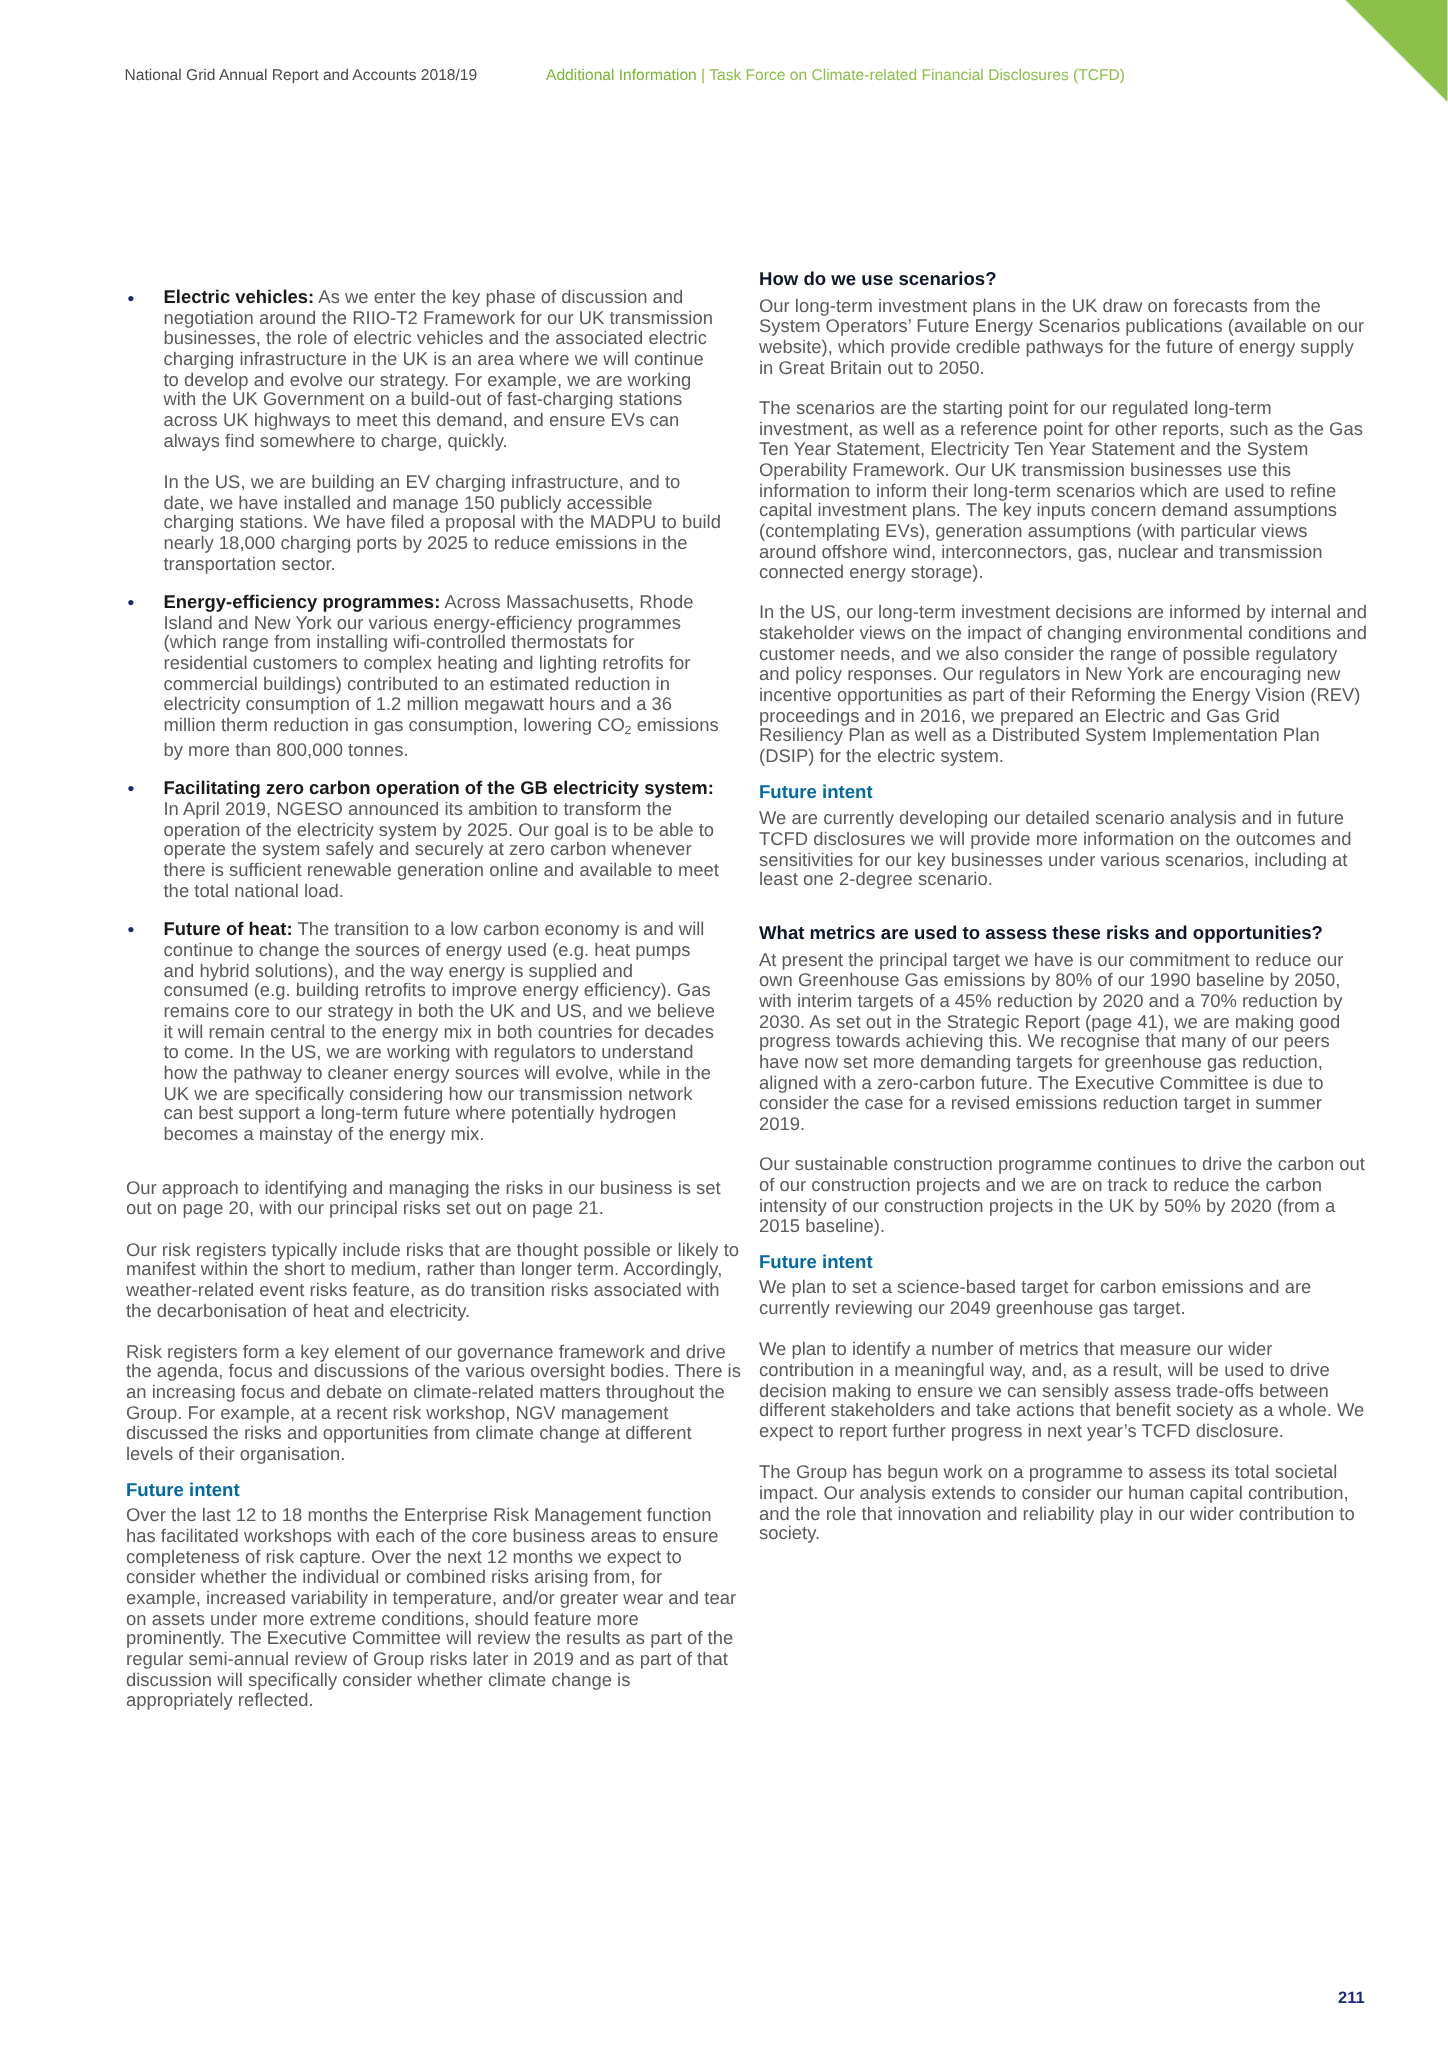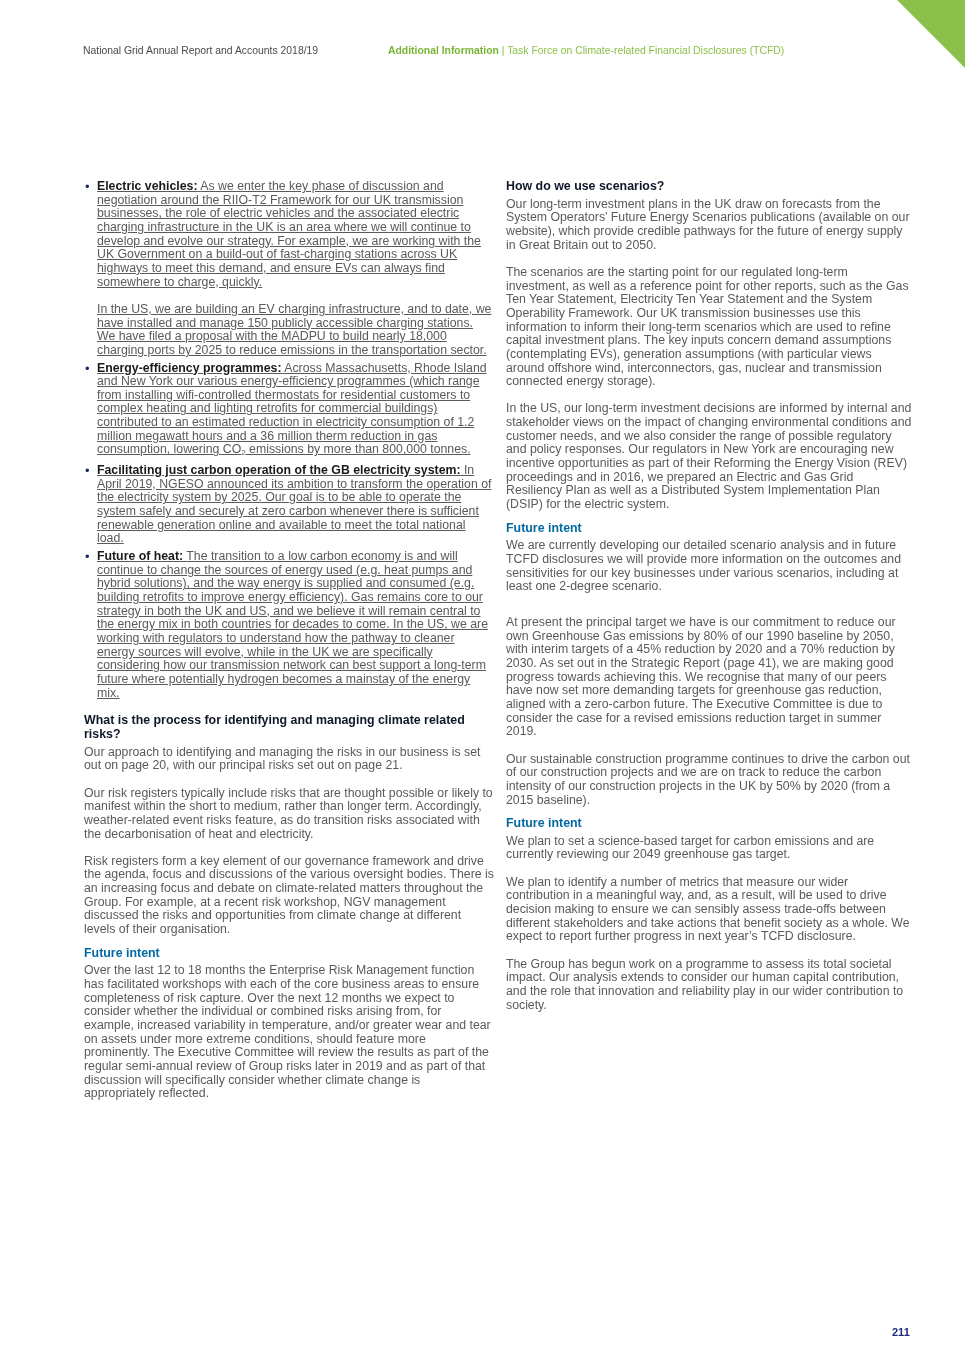--- a/index.html
+++ b/index.html
@@ -2,30 +2,30 @@
 <html><head>
 <meta charset="utf-8">
 <style>
   html, body { margin:0; padding:0; background:#ffffff; }
   body { width:965px; height:1365px; position:relative; overflow:hidden;
          font-family:"Liberation Sans", sans-serif; color:#5a5a5a; }
   .corner { position:absolute; top:0; right:0; width:0; height:0;
             border-top:68px solid #8cc04a; border-left:68px solid transparent; }
   .hdr { position:absolute; top:45px; left:83px; font-size:10.4px; color:#4a4a4a; white-space:nowrap; }
   .hdr2 { position:absolute; top:45px; left:364px; font-size:10.4px; white-space:nowrap; color:#8cc04a; }
-  .hdr2 b { color:#7ab537; font-weight:bold;margin-left:24px; }
+  .hdr2 b { color:#7ab537; font-weight:normal; }
   .col { position:absolute; top:180px; width:410px; font-size:12.3px; line-height:13.65px; }
   .col.left { left:84px; }
   .col.right { left:506px; width:406px; }
   p { margin:0 0 13.65px 0; }
   ul { list-style:none; margin:0; padding:0; }
   li { position:relative; padding-left:13px; margin-bottom:4px; }
   li::before { content:"\2022"; position:absolute; left:1px; top:0; color:#1a2a6c; font-size:13px; }
   li b { color:#1a1a1a; }
-  li p { margin:0;text-decoration:underline; }
+  li p { margin:12px; }
   li p + p { margin-top:13.65px; }
   h3 { margin:0 0 4px 0; font-size:12.4px; line-height:13.65px; color:#0f172a; font-weight:bold; }
   h4 { margin:0 0 4px 0; font-size:12.4px; line-height:13.65px; color:#0369a1; font-weight:bold; }
   .gap { height:10px; }
   .pnum { position:absolute; top:1326px; left:892px; font-size:11px; font-weight:bold; color:#1d2a78; }
   sub { font-size:8px; vertical-align:-2px; }
 </style>
 </head>
 <body>
 
@@ -37,42 +37,42 @@
 <div class="col left">
   <ul>
     <li>
       <p><b>Electric vehicles:</b> <span>As we enter the key phase of discussion and negotiation around the RIIO-T2 Framework for our UK transmission businesses, the role of electric vehicles and the associated electric charging infrastructure in the UK is an area where we will continue to develop and evolve our strategy. For example, we are working with the UK Government on a build-out of fast-charging stations across UK highways to meet this demand, and ensure EVs can always find somewhere to charge, quickly.</span></p>
       <p>In the US, we are building an EV charging infrastructure, and to date, we have installed and manage 150 publicly accessible charging stations. We have filed a proposal with the MADPU to build nearly 18,000 charging ports by 2025 to reduce emissions in the transportation sector.</p>
     </li>
     <li>
       <p><b>Energy-efficiency programmes:</b> <span>Across Massachusetts, Rhode Island and New York our various energy-efficiency programmes (which range from installing wifi-controlled thermostats for residential customers to complex heating and lighting retrofits for commercial buildings) contributed to an estimated reduction in electricity consumption of 1.2 million megawatt hours and a 36 million therm reduction in gas consumption, lowering CO</span><sub>2</sub><span> emissions by more than 800,000 tonnes.</span></p>
     </li>
     <li>
-      <p><b>Facilitating just carbon operation of the GB electricity system:</b> <span>In April 2019, NGESO announced its ambition to transform the operation of the electricity system by 2025. Our goal is to be able to operate the system safely and securely at zero carbon whenever there is sufficient renewable generation online and available to meet the total national load.</span></p>
+      <p><b>Facilitating zero carbon operation of the GB electricity system:</b> <span>In April 2019, NGESO announced its ambition to transform the operation of the electricity system by 2025. Our goal is to be able to operate the system safely and securely at zero carbon whenever there is sufficient renewable generation online and available to meet the total national load.</span></p>
     </li>
     <li>
       <p><b>Future of heat:</b> <span>The transition to a low carbon economy is and will continue to change the sources of energy used (e.g. heat pumps and hybrid solutions), and the way energy is supplied and consumed (e.g. building retrofits to improve energy efficiency). Gas remains core to our strategy in both the UK and US, and we believe it will remain central to the energy mix in both countries for decades to come. In the US, we are working with regulators to understand how the pathway to cleaner energy sources will evolve, while in the UK we are specifically considering how our transmission network can best support a long-term future where potentially hydrogen becomes a mainstay of the energy mix.</span></p>
     </li>
   </ul>
   <div class="gap"></div>
-  <h3>What is the process for identifying and managing climate related risks?</h3>
   <p>Our approach to identifying and managing the risks in our business is set out on page 20, with our principal risks set out on page 21.</p>
   <p>Our risk registers typically include risks that are thought possible or likely to manifest within the short to medium, rather than longer term. Accordingly, weather-related event risks feature, as do transition risks associated with the decarbonisation of heat and electricity.</p>
   <p style="margin-bottom:10px">Risk registers form a key element of our governance framework and drive the agenda, focus and discussions of the various oversight bodies. There is an increasing focus and debate on climate-related matters throughout the Group. For example, at a recent risk workshop, NGV management discussed the risks and opportunities from climate change at different levels of their organisation.</p>
   <h4>Future intent</h4>
   <p>Over the last 12 to 18 months the Enterprise Risk Management function has facilitated workshops with each of the core business areas to ensure completeness of risk capture. Over the next 12 months we expect to consider whether the individual or combined risks arising from, for example, increased variability in temperature, and/or greater wear and tear on assets under more extreme conditions, should feature more prominently. The Executive Committee will review the results as part of the regular semi-annual review of Group risks later in 2019 and as part of that discussion will specifically consider whether climate change is appropriately reflected.</p>
 </div>
 
 <div class="col right">
   <h3>How do we use scenarios?</h3>
   <p>Our long-term investment plans in the UK draw on forecasts from the System Operators’ Future Energy Scenarios publications (available on our website), which provide credible pathways for the future of energy supply in Great Britain out to 2050.</p>
   <p>The scenarios are the starting point for our regulated long-term investment, as well as a reference point for other reports, such as the Gas Ten Year Statement, Electricity Ten Year Statement and the System Operability Framework. Our UK transmission businesses use this information to inform their long-term scenarios which are used to refine capital investment plans. The key inputs concern demand assumptions (contemplating EVs), generation assumptions (with particular views around offshore wind, interconnectors, gas, nuclear and transmission connected energy storage).</p>
   <p style="margin-bottom:10px">In the US, our long-term investment decisions are informed by internal and stakeholder views on the impact of changing environmental conditions and customer needs, and we also consider the range of possible regulatory and policy responses. Our regulators in New York are encouraging new incentive opportunities as part of their Reforming the Energy Vision (REV) proceedings and in 2016, we prepared an Electric and Gas Grid Resiliency Plan as well as a Distributed System Implementation Plan (DSIP) for the electric system.</p>
   <h4>Future intent</h4>
   <p style="margin-bottom:22px">We are currently developing our detailed scenario analysis and in future TCFD disclosures we will provide more information on the outcomes and sensitivities for our key businesses under various scenarios, including at least one 2-degree scenario.</p>
+  <h3>What metrics are used to assess these risks and opportunities?</h3>
   <p>At present the principal target we have is our commitment to reduce our own Greenhouse Gas emissions by 80% of our 1990 baseline by 2050, with interim targets of a 45% reduction by 2020 and a 70% reduction by 2030. As set out in the Strategic Report (page 41), we are making good progress towards achieving this. We recognise that many of our peers have now set more demanding targets for greenhouse gas reduction, aligned with a zero-carbon future. The Executive Committee is due to consider the case for a revised emissions reduction target in summer 2019.</p>
   <p style="margin-bottom:10px">Our sustainable construction programme continues to drive the carbon out of our construction projects and we are on track to reduce the carbon intensity of our construction projects in the UK by 50% by 2020 (from a 2015 baseline).</p>
   <h4>Future intent</h4>
   <p>We plan to set a science-based target for carbon emissions and are currently reviewing our 2049 greenhouse gas target.</p>
   <p>We plan to identify a number of metrics that measure our wider contribution in a meaningful way, and, as a result, will be used to drive decision making to ensure we can sensibly assess trade-offs between different stakeholders and take actions that benefit society as a whole. We expect to report further progress in next year’s TCFD disclosure.</p>
   <p>The Group has begun work on a programme to assess its total societal impact. Our analysis extends to consider our human capital contribution, and the role that innovation and reliability play in our wider contribution to society.</p>
 </div>
 
 <div class="pnum">211</div>
 

